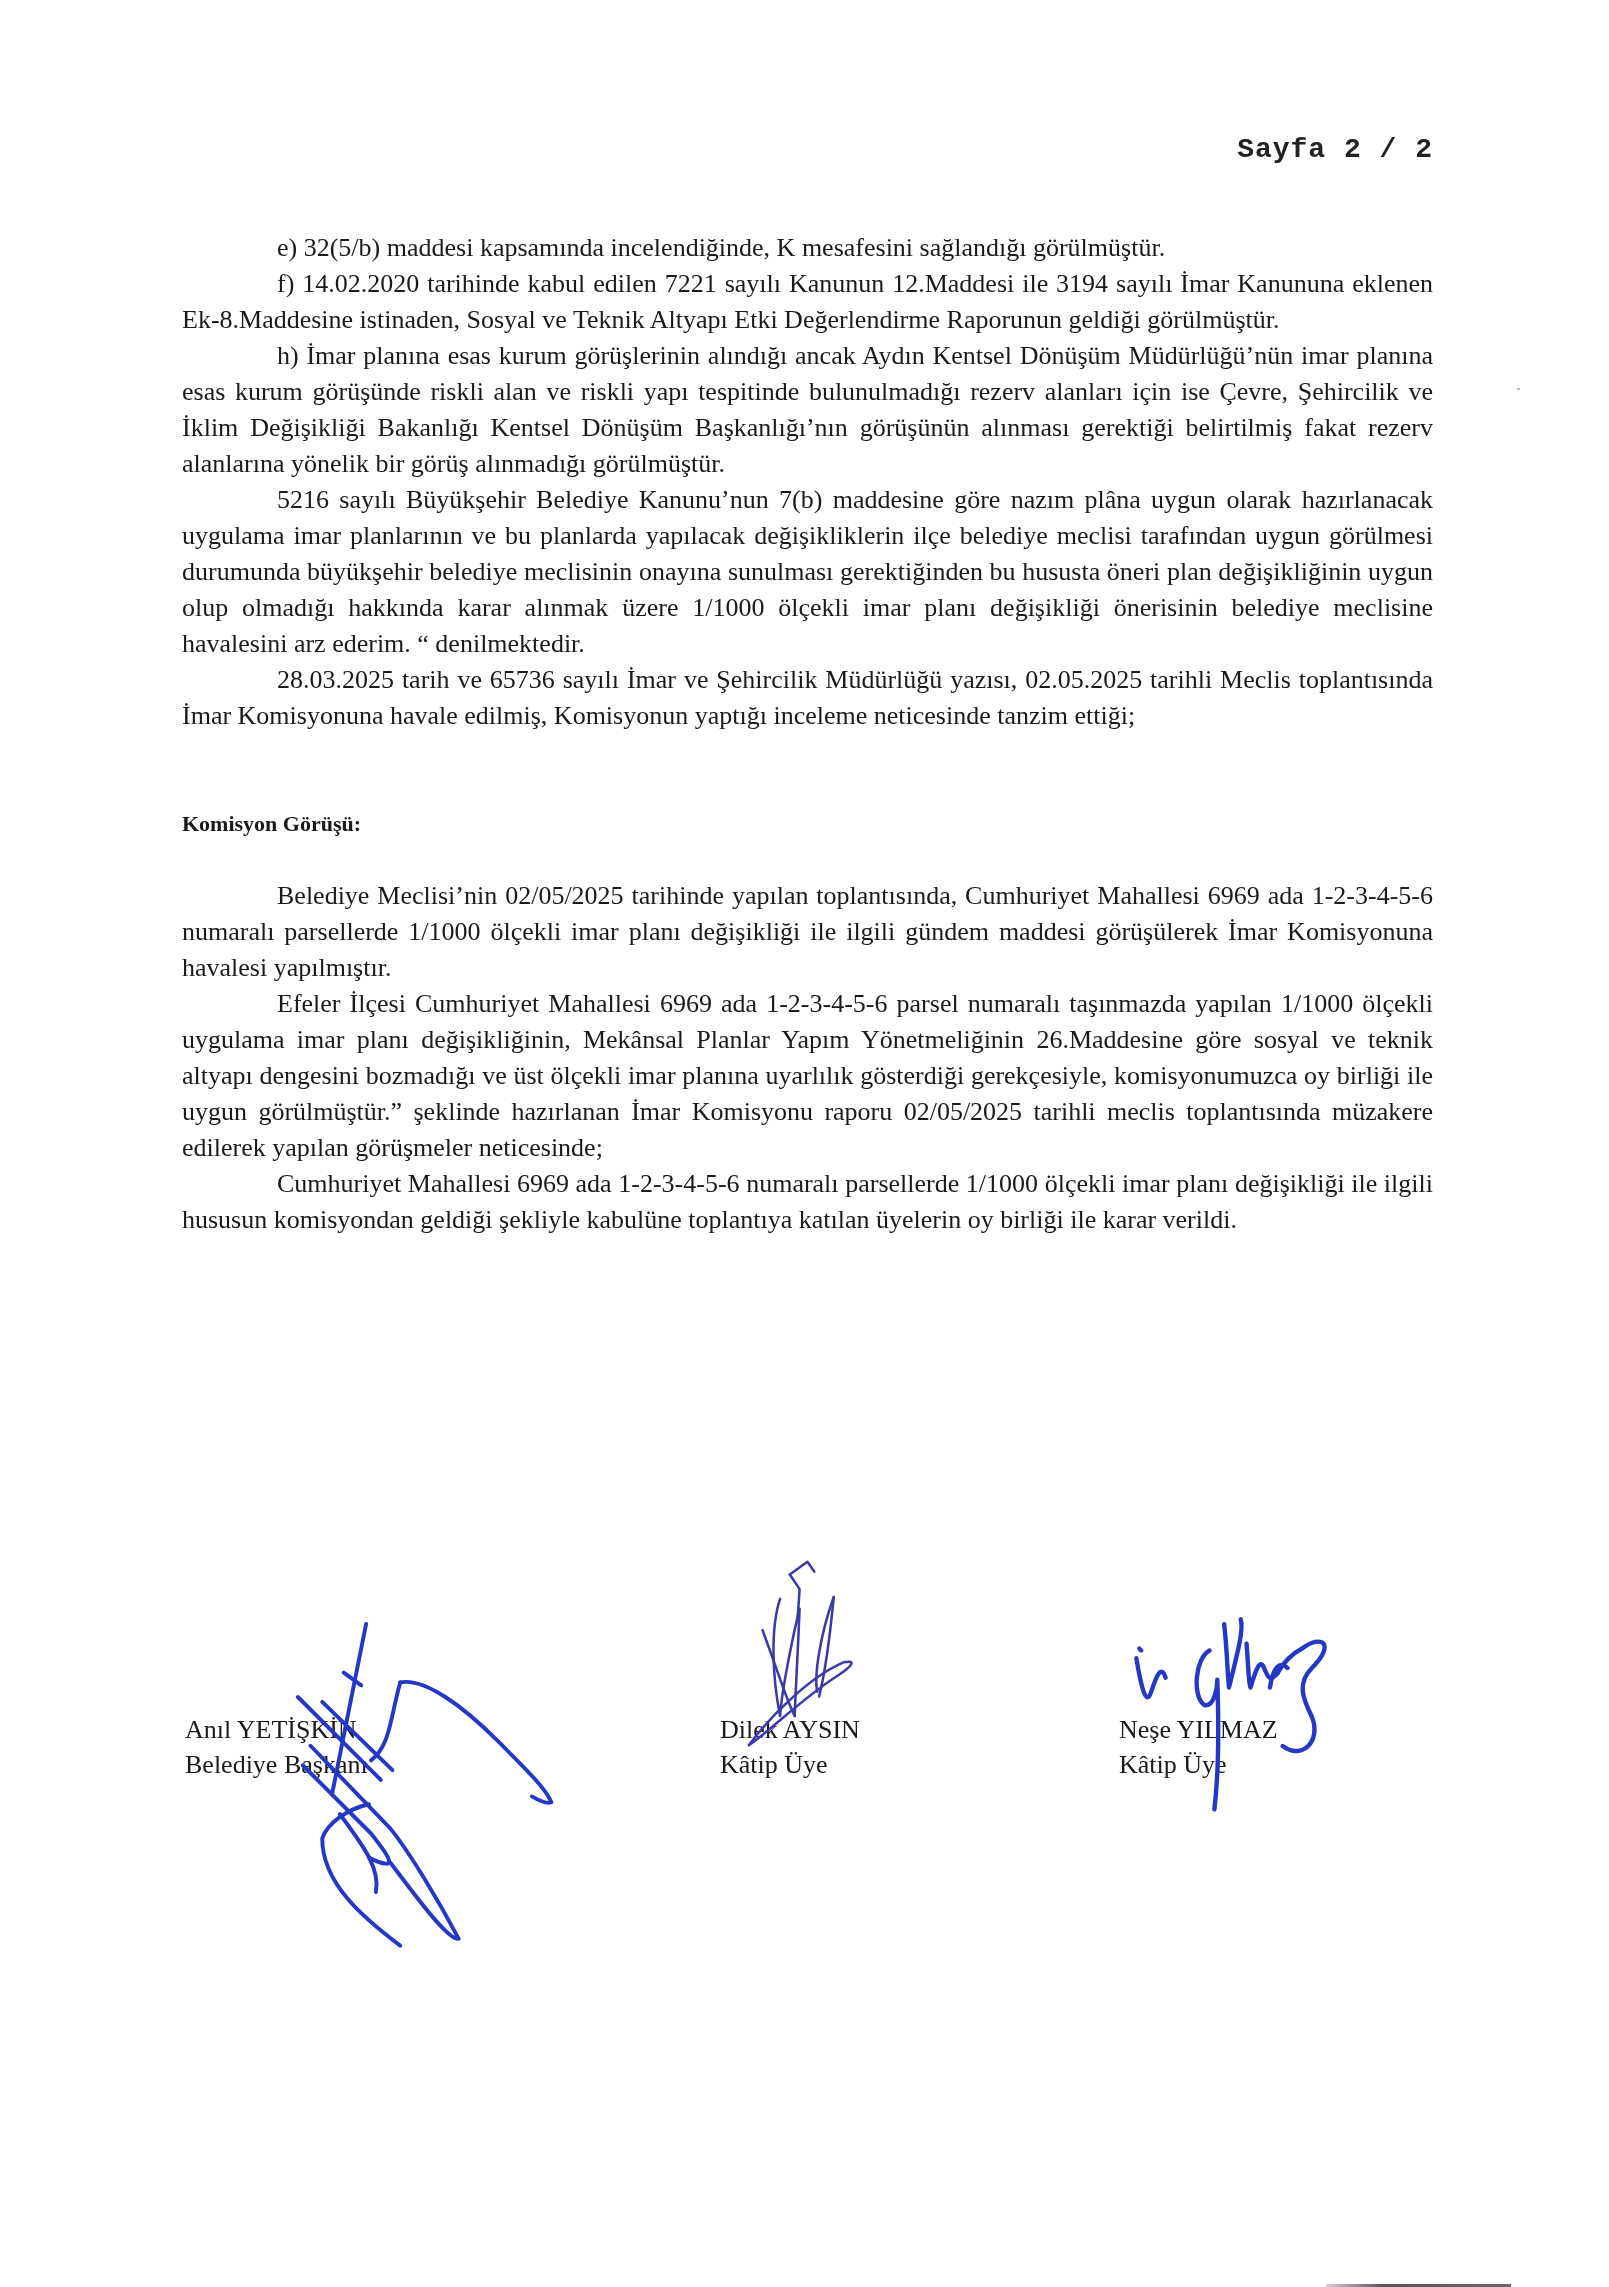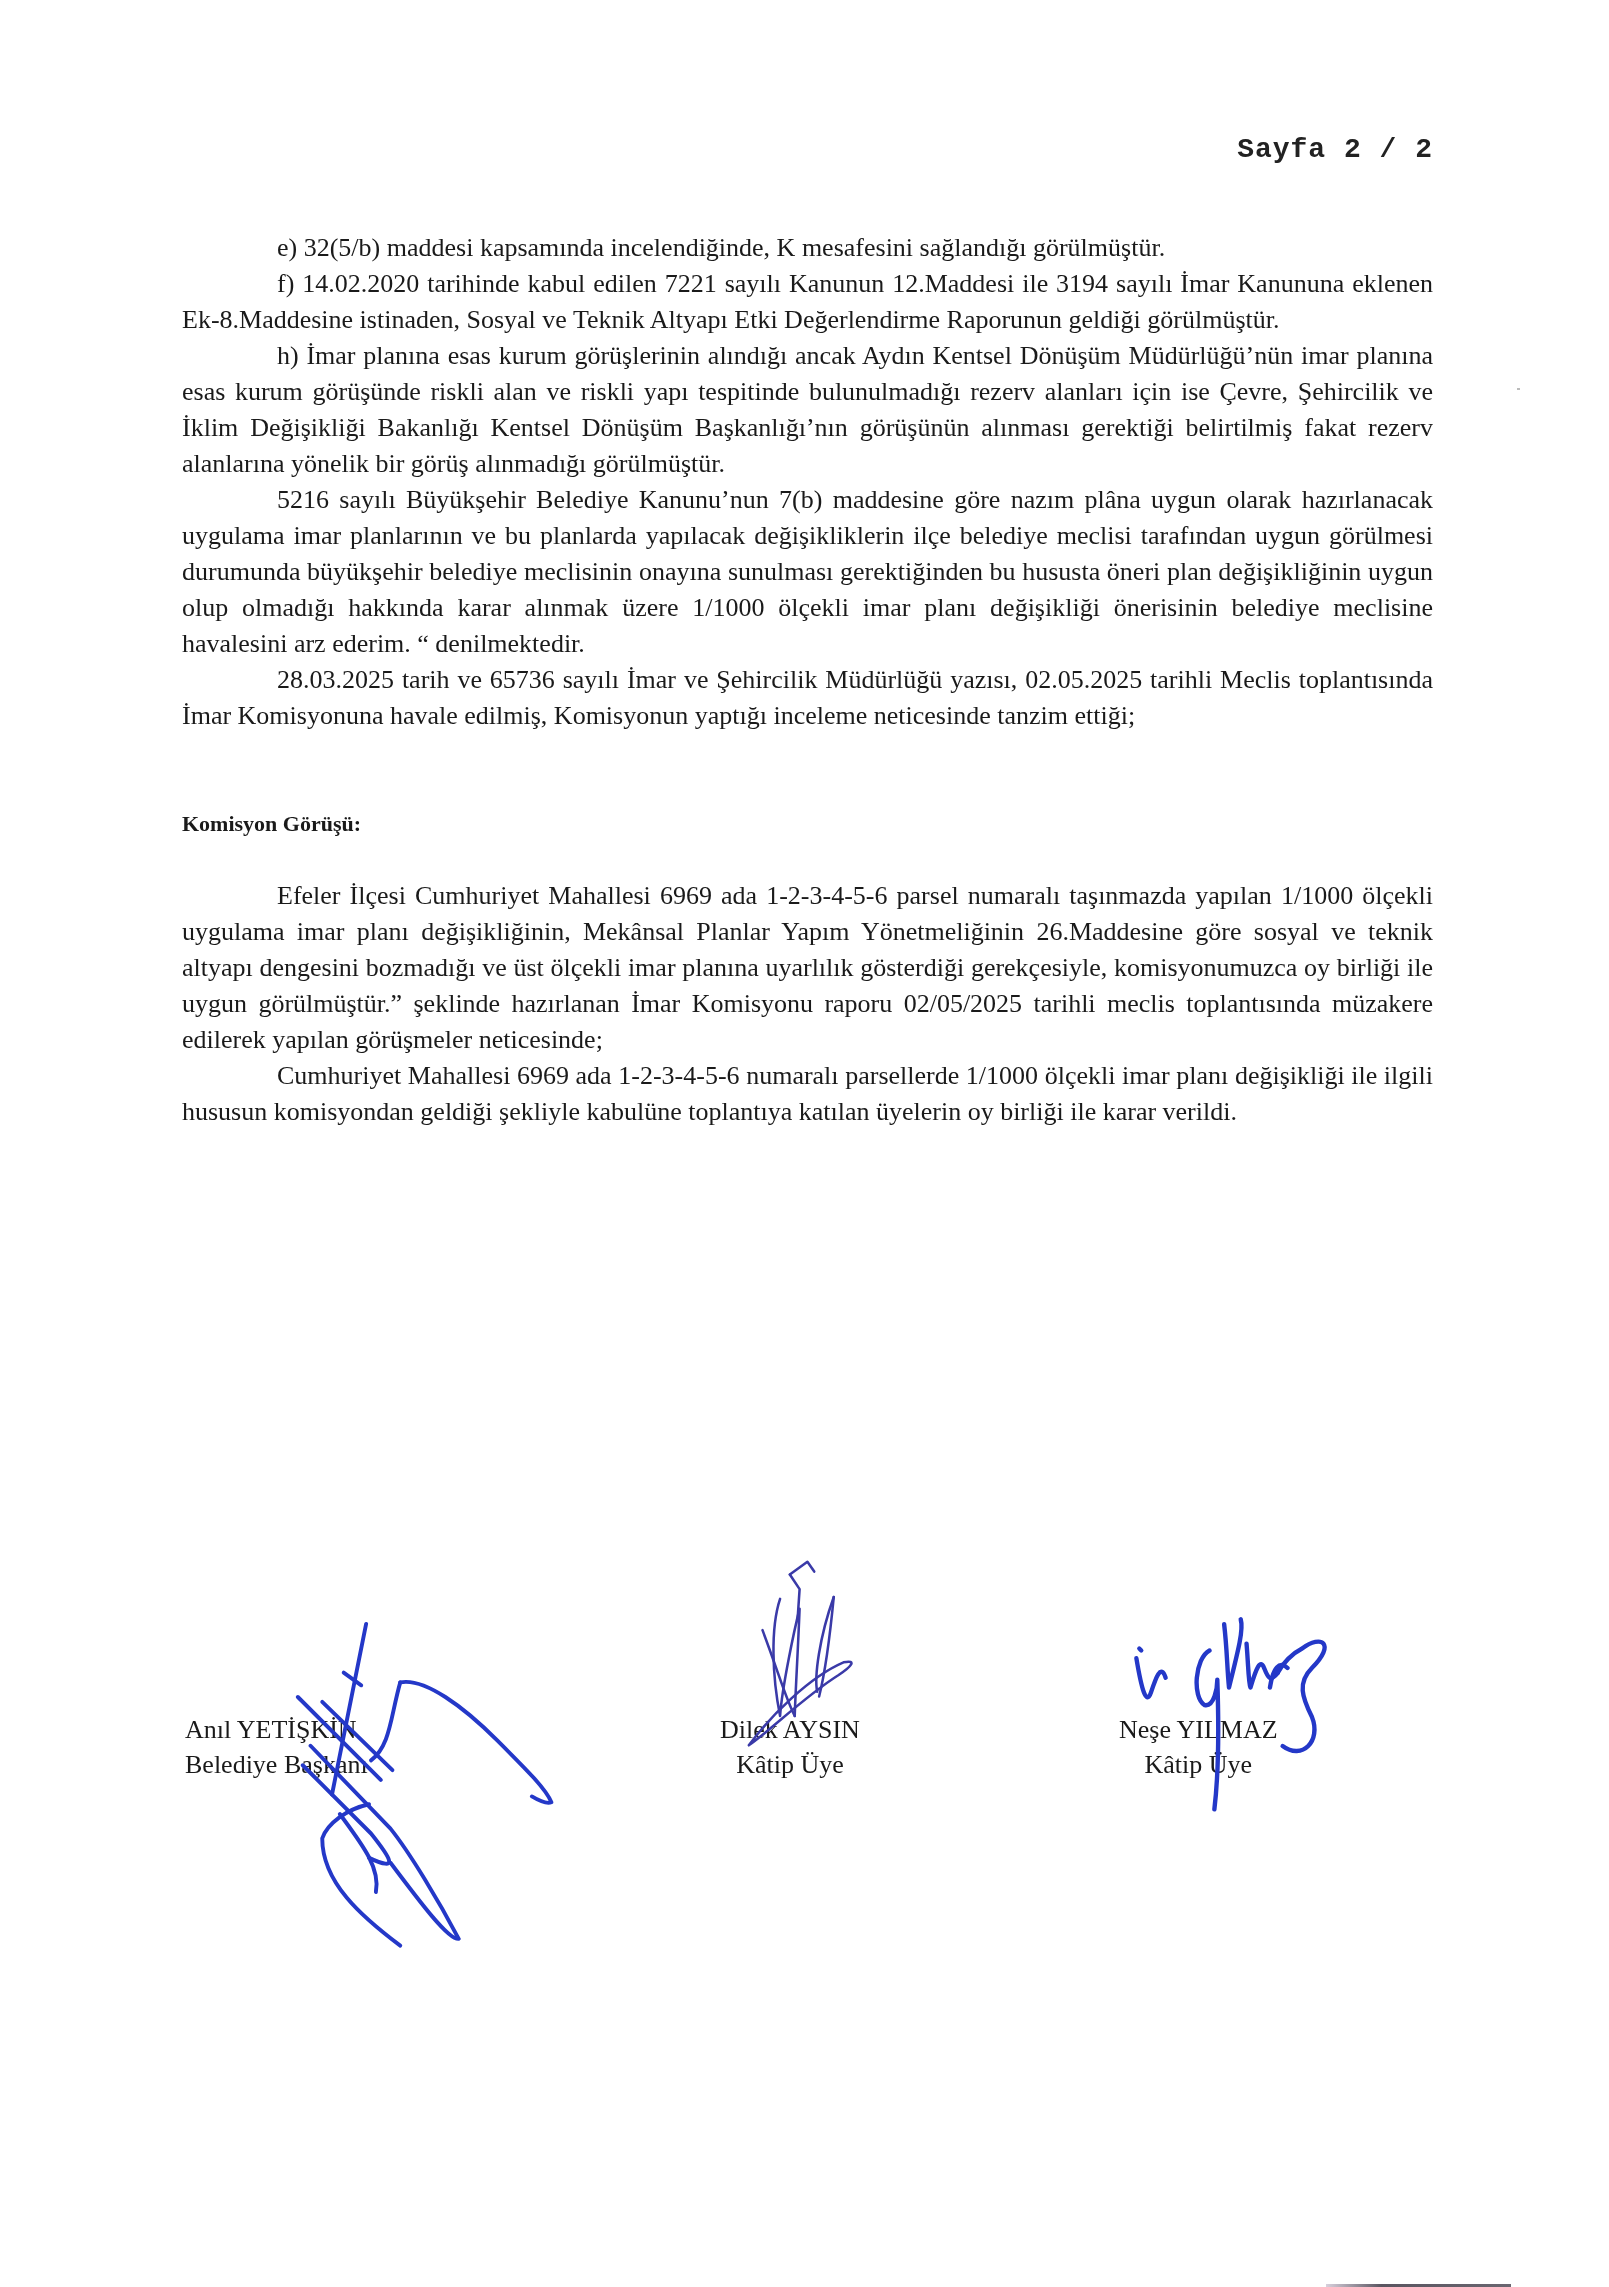--- a/index.html
+++ b/index.html
@@ -54,21 +54,20 @@
       position: absolute;
       top: 1609px;
       left: 0;
       width: 1589px;
       height: 390px;
     }
     .signer {
       position: absolute;
       font-size: 26px;
       line-height: 35px;
-      text-align: center;
     }
     .signer .name, .signer .title {
       display: block;
       position: relative;
       z-index: 1;
     }
     .signer-1 { left: 185px; top: 103px; text-align: left; }
     .signer-2 { left: 720px; top: 103px; }
     .signer-3 { left: 1119px; top: 103px; }
     .sig-svg {
@@ -99,20 +98,21 @@
 <div class="page-header">Sayfa 2 / 2</div>
 
 <div class="body-text">
   <p class="indent">e) 32(5/b) maddesi kapsamında incelendiğinde, K mesafesini sağlandığı görülmüştür.</p>
   <p class="indent">f) 14.02.2020 tarihinde kabul edilen 7221 sayılı Kanunun 12.Maddesi ile 3194 sayılı İmar Kanununa eklenen Ek-8.Maddesine istinaden, Sosyal ve Teknik Altyapı Etki Değerlendirme Raporunun geldiği görülmüştür.</p>
   <p class="indent">h) İmar planına esas kurum görüşlerinin alındığı ancak Aydın Kentsel Dönüşüm Müdürlüğü’nün imar planına esas kurum görüşünde riskli alan ve riskli yapı tespitinde bulunulmadığı rezerv alanları için ise Çevre, Şehircilik ve İklim Değişikliği Bakanlığı Kentsel Dönüşüm Başkanlığı’nın görüşünün alınması gerektiği belirtilmiş fakat rezerv alanlarına yönelik bir görüş alınmadığı görülmüştür.</p>
   <p class="indent">5216 sayılı Büyükşehir Belediye Kanunu’nun 7(b) maddesine göre nazım plâna uygun olarak hazırlanacak uygulama imar planlarının ve bu planlarda yapılacak değişikliklerin ilçe belediye meclisi tarafından uygun görülmesi durumunda büyükşehir belediye meclisinin onayına sunulması gerektiğinden bu hususta öneri plan değişikliğinin uygun olup olmadığı hakkında karar alınmak üzere 1/1000 ölçekli imar planı değişikliği önerisinin belediye meclisine havalesini arz ederim. “ denilmektedir.</p>
   <p class="indent">28.03.2025 tarih ve 65736 sayılı İmar ve Şehircilik Müdürlüğü yazısı, 02.05.2025 tarihli Meclis toplantısında İmar Komisyonuna havale edilmiş, Komisyonun yaptığı inceleme neticesinde tanzim ettiği;</p>
   <div class="spacer"></div>
   <p class="section-title">Komisyon Görüşü:</p>
+  <p class="indent">Belediye Meclisi’nin 02/05/2025 tarihinde yapılan toplantısında, Cumhuriyet Mahallesi 6969 ada 1-2-3-4-5-6 numaralı parsellerde 1/1000 ölçekli imar planı değişikliği ile ilgili gündem maddesi görüşülerek İmar Komisyonuna havalesi yapılmıştır.</p>
   <p class="indent">Efeler İlçesi Cumhuriyet Mahallesi 6969 ada 1-2-3-4-5-6 parsel numaralı taşınmazda yapılan 1/1000 ölçekli uygulama imar planı değişikliğinin, Mekânsal Planlar Yapım Yönetmeliğinin 26.Maddesine göre sosyal ve teknik altyapı dengesini bozmadığı ve üst ölçekli imar planına uyarlılık gösterdiği gerekçesiyle, komisyonumuzca oy birliği ile uygun görülmüştür.” şeklinde hazırlanan İmar Komisyonu raporu 02/05/2025 tarihli meclis toplantısında müzakere edilerek yapılan görüşmeler neticesinde;</p>
   <p class="indent">Cumhuriyet Mahallesi 6969 ada 1-2-3-4-5-6 numaralı parsellerde 1/1000 ölçekli imar planı değişikliği ile ilgili hususun komisyondan geldiği şekliyle kabulüne toplantıya katılan üyelerin oy birliği ile karar verildi.</p>
 </div>
 
 <div class="signatures">
 
   <div class="signer signer-1">
     <span class="name">Anıl YETİŞKİN</span>
     <span class="title">Belediye Başkanı</span>
   </div>

